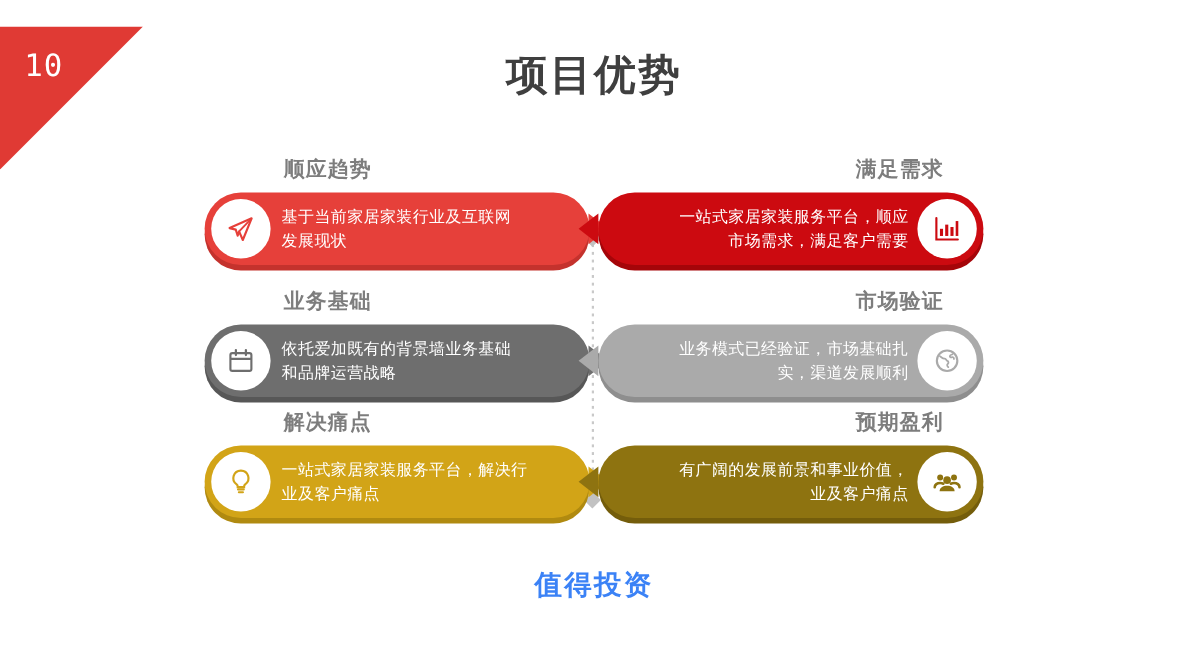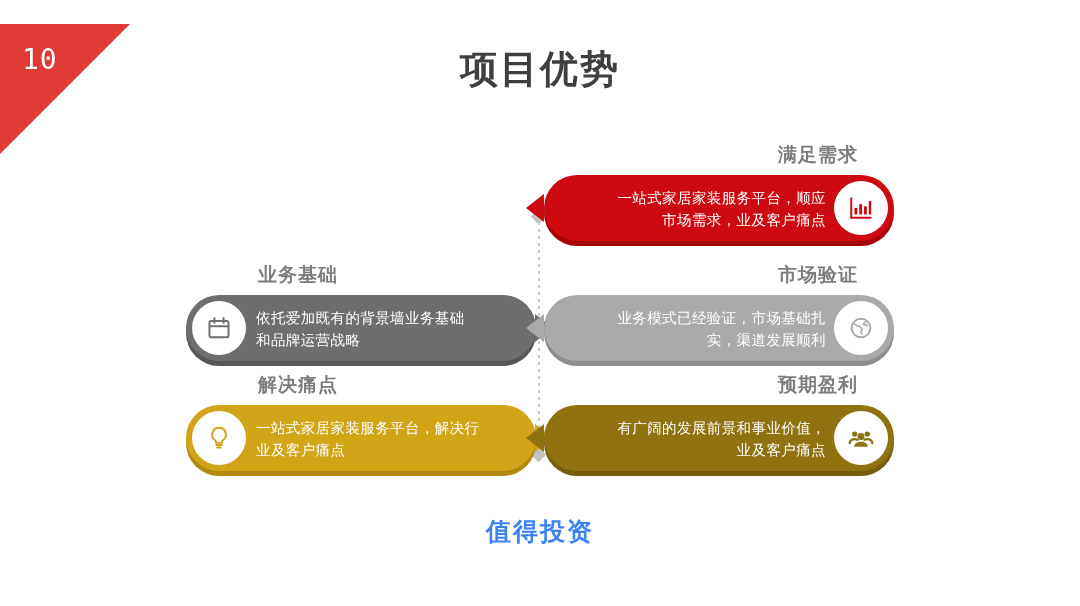--- a/index.html
+++ b/index.html
@@ -217,38 +217,55 @@
 <div class="slide-title">项目优势</div>
 
 <div class="diagram">
 
   <div class="spine"></div>
   <div class="spine-dot top"></div>
   <div class="spine-dot bottom"></div>
 
   <div class="row r1">
 
+    <div class="side left">
+      <div class="card-heading">顺应趋势</div>
+      <div class="pill-wrap">
+        <div class="pill" id="p0" style="background: rgb(230, 64, 58); box-shadow: rgb(196, 50, 45) 0px 5px 0px 0px;"></div>
+        <div class="tail" id="t0" style="border-left-color: rgb(230, 64, 58);"></div>
+        <div class="icon-circle">
+          <svg width="26" height="26" viewBox="0 0 24 24" aria-hidden="true">
+            <path d="M2.5 11.4 21 3.2 13.6 21.4l-3.1-7.2-1.2 3.6-1.6-5.1z" fill="none" stroke="#E6403A" stroke-width="1.8" stroke-linejoin="round"></path>
+            <path d="M10.5 14.2 21 3.2" fill="none" stroke="#E6403A" stroke-width="1.6"></path>
+          </svg>
+        </div>
+        <div class="pill-text">
+          <span>基于当前家居家装行业及互联网</span>
+          <span>发展现状</span>
+        </div>
+      </div>
+    </div>
 
     <div class="side right">
       <div class="card-heading">满足需求</div>
       <div class="pill-wrap">
         <div class="pill" id="p1" style="background: rgb(204, 10, 16); box-shadow: rgb(165, 5, 9) 0px 5px 0px 0px;"></div>
         <div class="tail" id="t1" style="border-right-color: rgb(204, 10, 16);"></div>
         <div class="icon-circle">
           <svg width="26" height="26" viewBox="0 0 24 24" aria-hidden="true">
             <path d="M3 3v18h18" fill="none" stroke="#CC0A10" stroke-width="1.8" stroke-linecap="round"></path>
             <rect x="6" y="12" width="2.6" height="6" fill="#CC0A10"></rect>
             <rect x="10.4" y="8.5" width="2.6" height="9.5" fill="#CC0A10"></rect>
             <rect x="14.8" y="10.5" width="2.6" height="7.5" fill="#CC0A10"></rect>
             <rect x="19.2" y="5.5" width="2.2" height="12.5" fill="#CC0A10"></rect>
           </svg>
         </div>
         <div class="pill-text">
           <span>一站式家居家装服务平台，顺应</span>
-          <span>市场需求，业及客户痛点</span>
+          <span>市场需求，满足客户需要</span>
         </div>
       </div>
     </div>
   </div>
 
   <div class="row r2">
 
     <div class="side left">
       <div class="card-heading">业务基础</div>
       <div class="pill-wrap">

